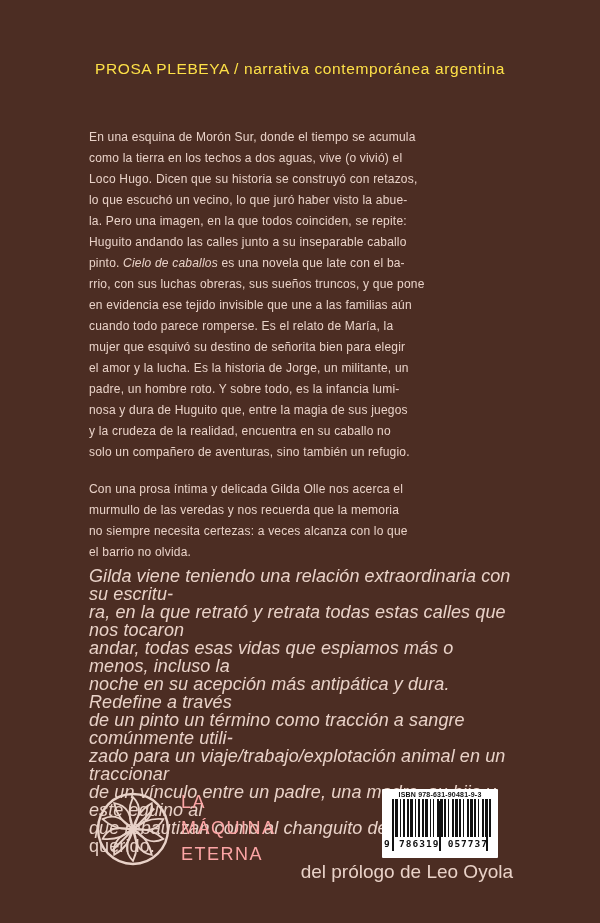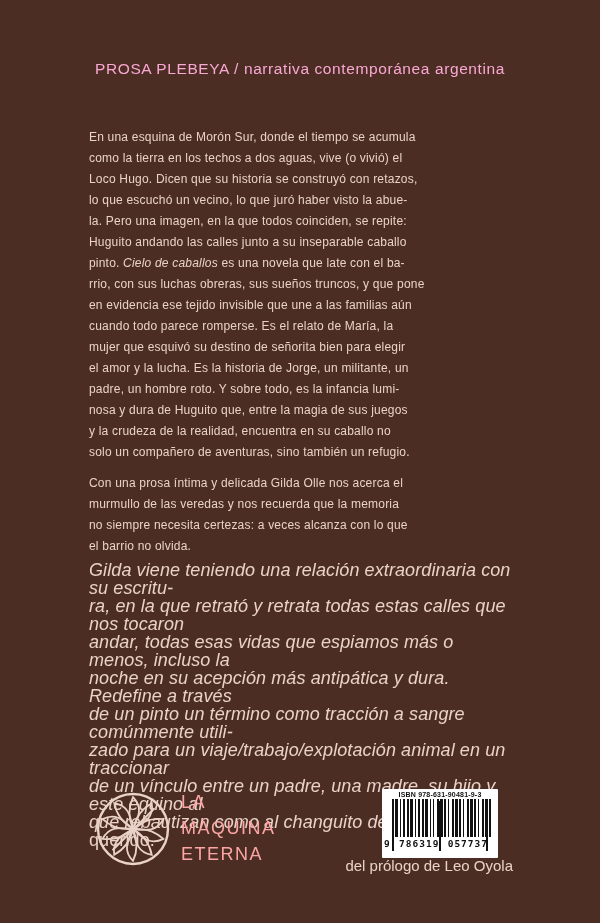--- a/index.html
+++ b/index.html
@@ -11,47 +11,47 @@
     font-family:"Liberation Sans",sans-serif;
     color:#e9d2c8;
   }
   .cover{position:absolute;inset:0;}
 
   
   .header{
     position:absolute;top:60px;left:0;width:600px;
     text-align:center;
     font-size:15.5px;letter-spacing:0.6px;
-    color:#f9a8d4;
+    color:#fde047;
     white-space:nowrap;
   }
   .header .series{font-weight:400;}
 
   
   .content{
     position:absolute;left:89px;top:127px;width:424px;
   }
   .body-par{
     margin:0;
     font-size:12px;line-height:21px;letter-spacing:0.2px;
     white-space:pre-line;
     text-align:left;
   }
-  .body-par + .body-par{margin-top:10px;}
+  .body-par + .body-par{margin-top:16px;}
   .book-title{font-style:italic;text-align:right;}
   .quote-par{
     margin:4px 0 0 0;
     font-size:18px;line-height:18px;letter-spacing:0.1px;
     font-style:italic;
     white-space:pre-line;
   }
   .quote-par .upright{font-style:normal;text-align:right;}
   .attribution{
     margin:6px 0 16px 0;
-    font-size:15px;line-height:21px;
+    font-size:19px;line-height:21px;
     text-align:right;
     font-style:normal;
   }
 
   
   .logo-wrap{
     position:absolute;left:95px;top:791px;width:76px;height:76px;
   }
   .publisher-name{
     position:absolute;left:181px;top:789px;

